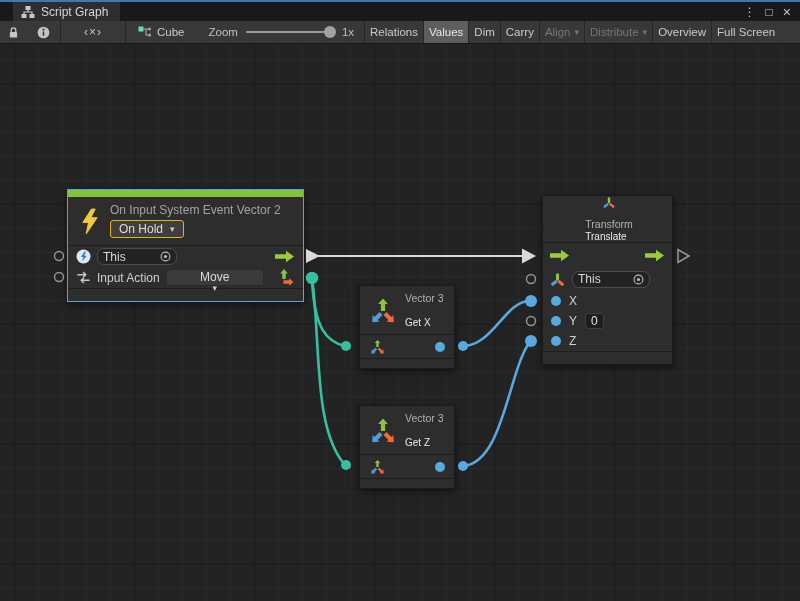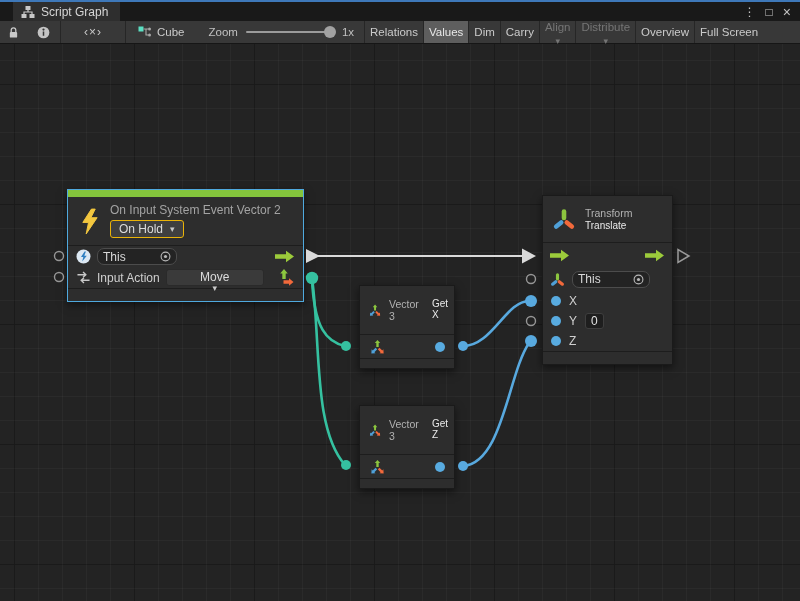--- a/index.html
+++ b/index.html
@@ -14,21 +14,21 @@
   .win-icons { margin-left:auto; display:flex; align-items:center; gap:10px;
                padding-right:9px; color:#C4C4C4; font-size:12px; }
   .win-icons span { cursor:default; line-height:1; }
 
   
   .toolbar { height:23px; background:#383838; border-bottom:1px solid #161616;
              display:flex; align-items:center; white-space:nowrap; }
   .tb-btn { height:100%; display:flex; align-items:center; padding:0 5px;
             font-size:11.5px; color:#CBCBCB; background:transparent; border:none; gap:4px; }
   .tb-btn.active { background:#5E5E5E; color:#E8E8E8; }
-  .tb-btn.disabled { color:#757575;flex-direction:column; }
+  .tb-btn.disabled { color:#757575; }
   .icon-btn { justify-content:center; }
   .v-div { width:1px; height:100%; background:#262626; flex:0 0 1px; }
   .cube-group { display:flex; align-items:center; gap:5px; margin-left:12px;
                 font-size:11.5px; color:#CBCBCB; }
   .zoom-group { display:flex; align-items:center; gap:8px; margin-left:24px;
                 margin-right:10px; font-size:11.5px; color:#C0C0C0; }
   .slider-track { width:88px; height:2px; background:#9C9C9C; border-radius:1px;
                   position:relative; }
   .slider-handle { position:absolute; right:-2px; top:-5px; width:12px; height:12px;
                    border-radius:50%; background:#A2A2A2; }
@@ -70,39 +70,39 @@
            padding:0 5px; height:17px; font-size:12px; color:#D8D8D8; }
   .this-field { width:80px; }
   .dd { display:flex; align-items:center; justify-content:space-between;
         background:#3A3A3A; border:1px solid #2A2A2A; border-radius:3px;
         padding:0 6px; height:17px; width:98px; color:#DCDCDC;flex-direction:column; }
   .grow { flex:1; }
   .row-label { color:#CFCFCF; }
 
   
   .translate-node { left:542px; top:151px; width:131px; }
-  .t-header { display:flex; align-items:center; gap:9px; padding:0 6px 0 9px; height:46px; }
+  .t-header { display:flex; align-items:center; gap:9px; padding:0 6px 0 9px; height:46px;flex-direction:column; }
   .t-head-text { display:flex; flex-direction:column; gap:1px; }
   .t-category { font-size:10.5px; color:#B2B2B2; }
   .t-title { font-size:10px; color:#EAEAEA; }
   .t-control-row { display:flex; align-items:center; justify-content:space-between;
                    height:24px; padding:0 7px; }
   .t-this-row { display:flex; align-items:center; gap:7px; height:24px; padding:0 7px; }
   .t-port-row { display:flex; align-items:center; gap:8px; height:20px; padding:0 8px; }
   .blue-dot { width:10px; height:10px; border-radius:50%; background:#58ABE0; flex:0 0 10px; }
   .val-box { background:#1E1E1E; border:1px solid #3E3E3E; border-radius:3px;
              padding:0 5px; height:16px; line-height:15px; font-size:12px; color:#E2E2E2; }
   .t-field { width:78px; }
 
   
   .vec-node { width:96px; }
   .getx-node { left:359px; top:241px; }
   .getz-node { left:359px; top:361px; }
   .vec-header { display:flex; align-items:center; gap:7px; padding:0 6px 0 8px; height:48px; }
-  .vec-head-text { display:flex; flex-direction:row; gap:13px; }
+  .vec-head-text { display:flex; flex-direction:column; gap:13px; }
   .vec-body { display:flex; align-items:center; justify-content:space-between;
               height:23px; padding:0 9px; }
   .vec-footer { height:9px; background:#2D2D2D; }
 </style>
 </head>
 <body>
 
 <div class="titlebar">
   <div class="tab">
     <svg width="14" height="14" viewBox="0 0 14 14">

